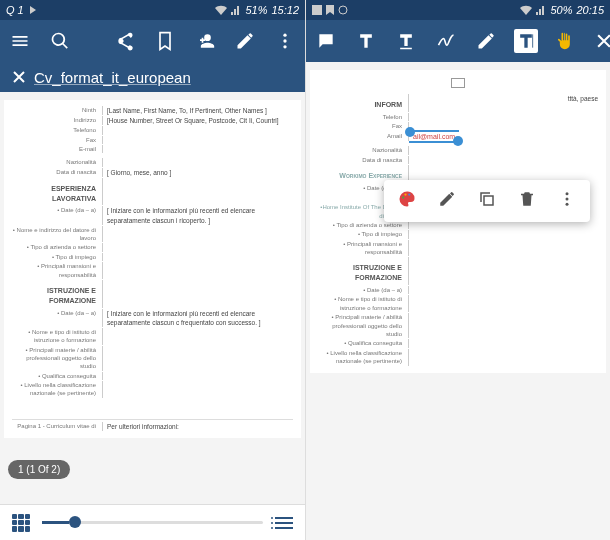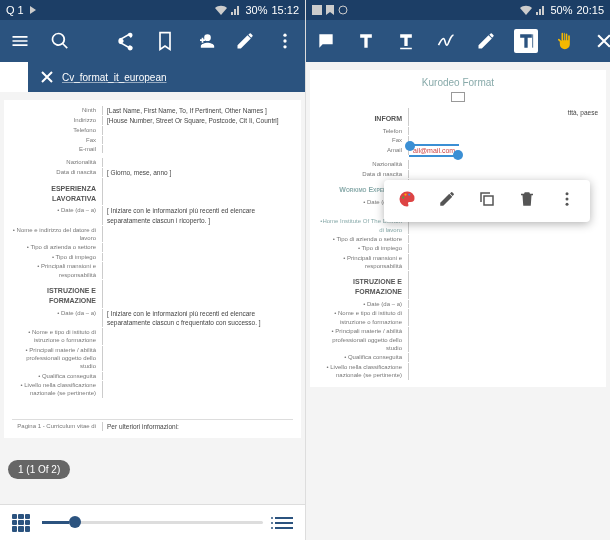--- a/index.html
+++ b/index.html
@@ -2,34 +2,34 @@
 <html><head>
   <meta charset="utf-8">
   <style>
     * { margin: 0; padding: 0; box-sizing: border-box; }
     body { font-family: Arial, sans-serif; background: #fff; width: 610px; height: 540px; overflow: hidden; display: flex; }
     .phone { width: 305px; height: 540px; display: flex; flex-direction: column; position: relative; }
     .phone + .phone { border-left: 1px solid #ddd; }
     
     
     .status-bar { height: 20px; background: #1c3e66; color: #fff; display: flex; align-items: center; justify-content: space-between; padding: 0 6px; font-size: 11px; }
-    .status-left, .status-right { display: flex; align-items: center; gap: 4px; }
+    .status-left, .status-right { display: flex; align-items: center; gap: 4px; font-style: italic; }
     .status-bar svg { fill: #ccc; }
     
     
     .toolbar { height: 42px; background: #2b537f; display: flex; align-items: center; padding: 0 8px; gap: 14px; justify-content: space-between; }
     .toolbar-row { display: flex; align-items: center; gap: 16px; }
     .toolbar svg { fill: #fff; width: 20px; height: 20px; }
     .tool-icon { cursor: pointer; display: flex; align-items: center; justify-content: center; width: 24px; height: 24px; }
     .active-tool { background: #fff; border-radius: 2px; padding: 2px; }
     .active-tool svg { fill: #2b537f; }
     .hand svg { fill: #f5b800; }
     
     
-    .tab-bar { height: 30px; background: #2b537f; display: flex; align-items: center; padding: 0 12px; color: #fff; font-size: 10px; gap: 8px; margin-left: 28px; }
+    .tab-bar { height: 30px; background: #2b537f; display: flex; align-items: center; padding: 0 12px; color: #fff; font-size: 15px; gap: 8px; }
     .tab-bar svg { fill: #fff; width: 14px; height: 14px; }
     .tab-label { text-decoration: underline; text-decoration-color: rgba(255,255,255,0.5); }
     
     
     .doc-area { flex: 1; overflow: hidden; background: #f4f4f4; position: relative; padding: 8px 4px; }
     .doc { background: #fff; padding: 6px 8px; font-size: 7px; color: #666; line-height: 1.4; }
     .doc-title { text-align: center; color: #8aa; font-size: 10px; margin-bottom: 2px; }
     .doc-subtitle { text-align: center; color: #8aa; font-size: 9px; }
     .doc-flag { width: 14px; height: 10px; border: 1px solid #999; margin: 2px auto 6px; }
     .row { display: flex; margin-bottom: 1px; }
@@ -76,21 +76,21 @@
           <path d="M2 1l6 4-6 4z"></path>
         </svg>
     </div>
     <div class="status-right">
       <svg width="12" height="10" viewBox="0 0 12 10">
           <path d="M6 10L0 3c3-3 9-3 12 0z"></path>
         </svg>
       <svg width="10" height="10" viewBox="0 0 10 10">
           <path d="M0 10h2V7H0zm3 0h2V4H3zm3 0h2V1H6z"></path>
         </svg>
-      <span>30%</span>
+      <span>51%</span>
       <span>15:12</span>
     </div>
   </div>
 
   <div class="toolbar">
     <div class="toolbar-row">
       <div class="tool-icon">
           <svg viewBox="0 0 24 24">
             <path d="M3 6h18v2H3zm0 5h18v2H3zm0 5h18v2H3z"></path>
           </svg>
@@ -326,21 +326,20 @@
           <svg viewBox="0 0 24 24">
             <path d="M5 5l14 14M19 5L5 19" stroke="#fff" stroke-width="2.5"></path>
           </svg>
         </div>
 
     </div>
   </div>
 
   <div class="doc-area">
     <div class="doc">
-      <div class="doc-title">Kurodeo Format</div>
       <div class="doc-flag"></div>
 
       <div class="row">
           <div class="label-col">
             <div class="sect-hdr">INFORM</div>
           </div>
           <div class="value-col" style="text-align:right">tttà, paese</div>
         </div>
       <div class="row">
           <div class="label-col">Telefon</div>

